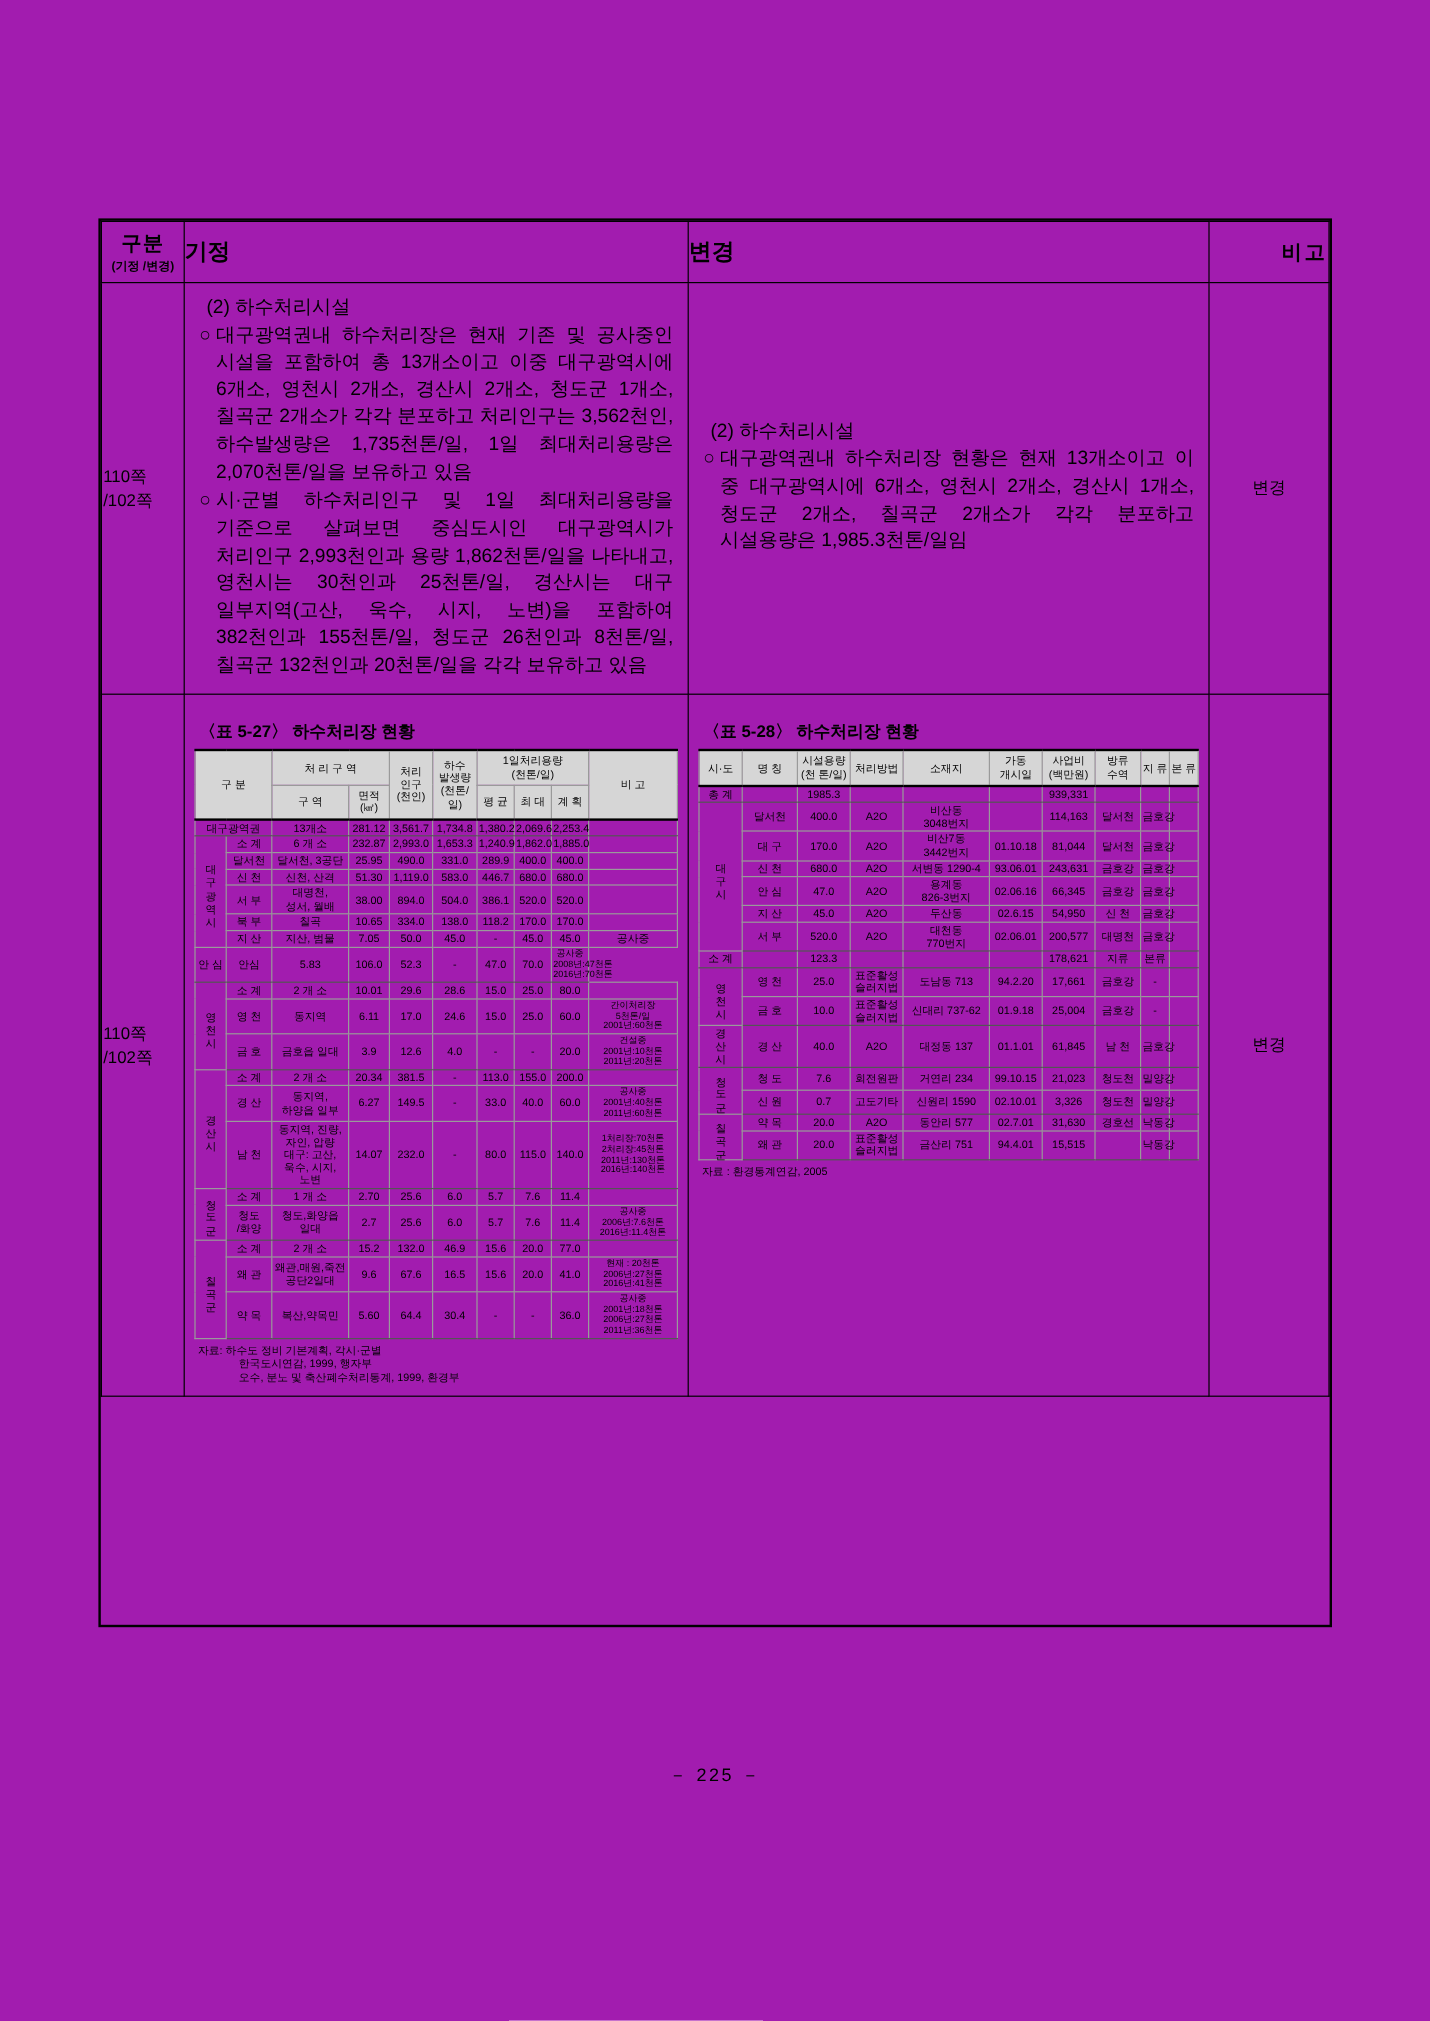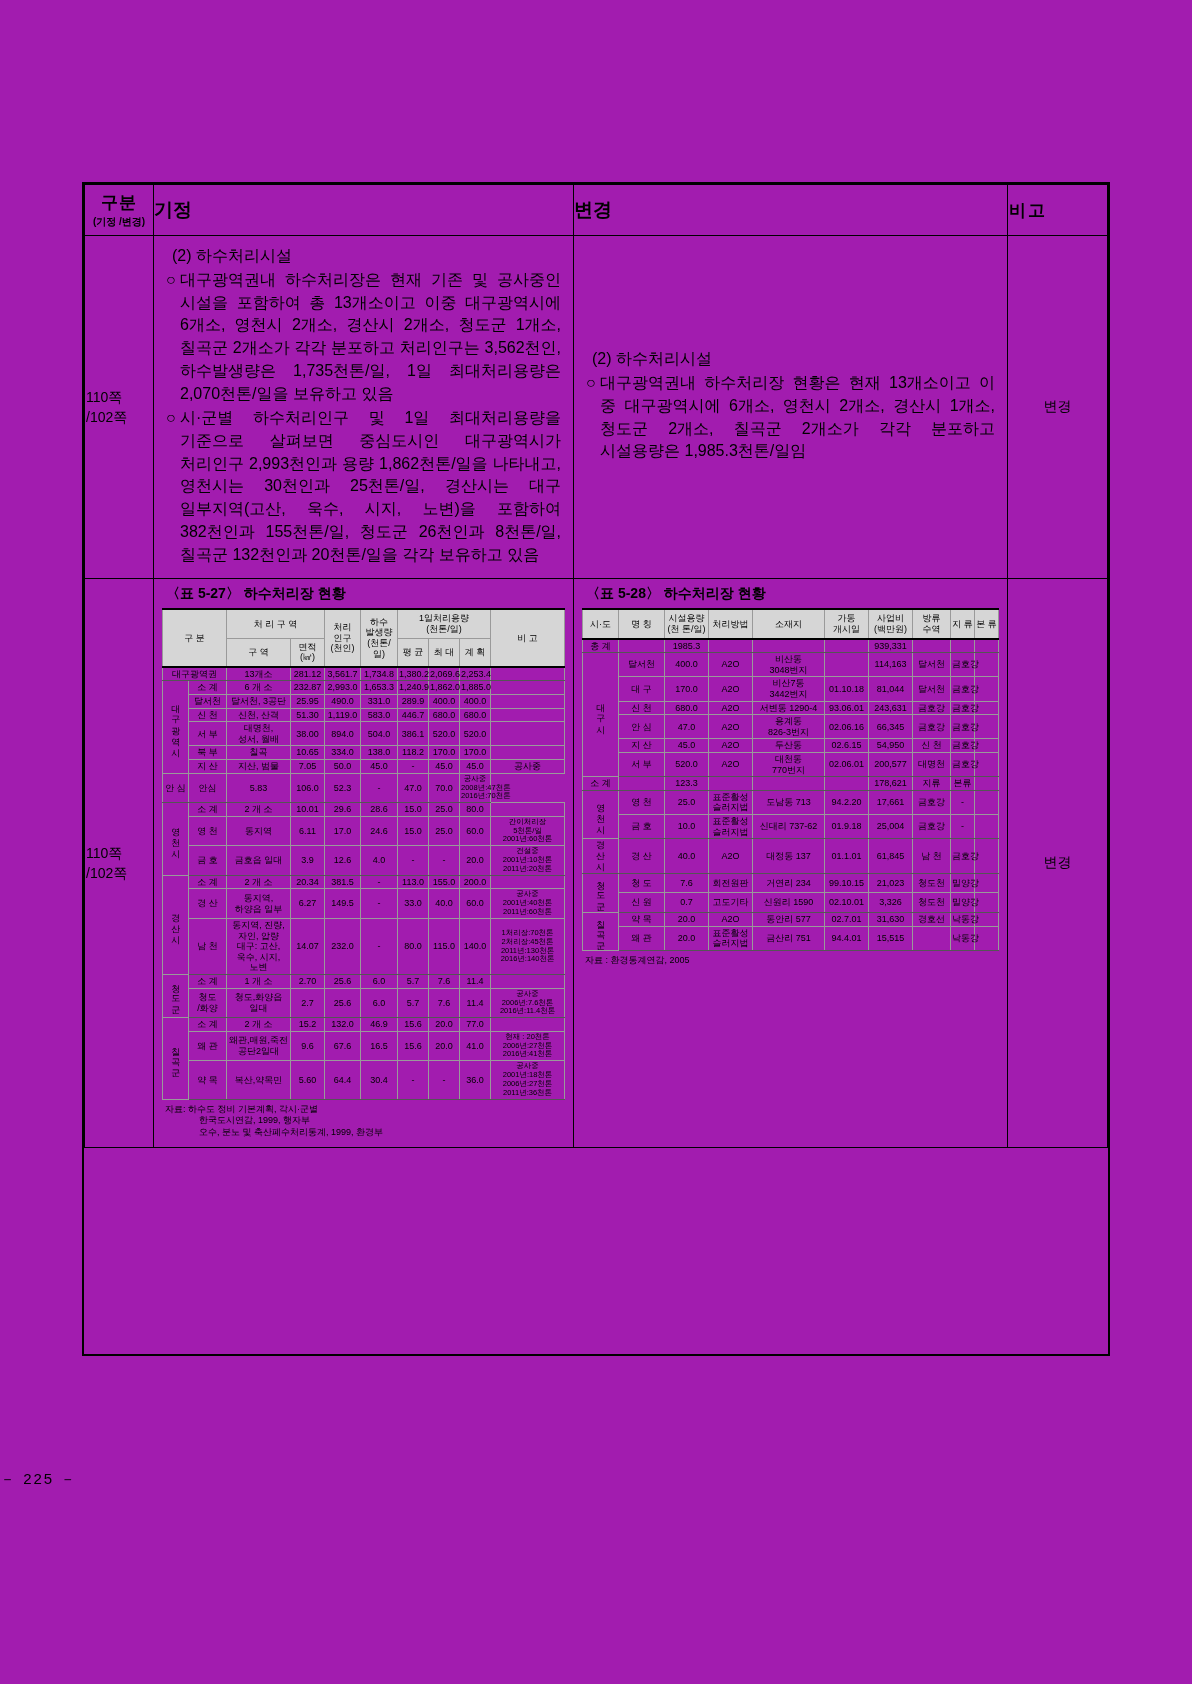--- a/index.html
+++ b/index.html
@@ -21,35 +21,35 @@
     border: 2px solid #000;
   }
   table.grid { border-collapse: collapse; width: 100%; }
   table.grid td, table.grid th { border: 1px solid #000; vertical-align: middle; }
 
   
   .hdr-gubun { width: 74px; text-align: center; padding: 6px 2px; }
   .hdr-gubun .big { font-size: 17px; font-weight: bold; letter-spacing: 1px; }
   .hdr-gubun .small { font-size: 10px; font-weight: bold; margin-top: 1px; }
   .hdr-main { font-size: 19px; font-weight: bold; padding: 10px 0; }
-  .hdr-bigo { width: 66px; text-align: left; font-size: 17px; font-weight: bold; letter-spacing: 2px; }
+  .hdr-bigo { width: 66px; text-align: right; font-size: 17px; font-weight: bold; letter-spacing: 2px; }
 
   
   .pgref { width: 74px; text-align: left; font-size: 14px; line-height: 1.45; }
   .bigocell { width: 66px; text-align: center; font-size: 14px; }
 
   
   .bodycell { padding: 10px 12px 12px 12px; vertical-align: top; }
   .para-title { font-size: 16px; margin: 0 0 2px 6px; }
   .bullet { display: flex; font-size: 16px; line-height: 1.42; margin-top: 2px; }
   .bullet .mark { width: 14px; flex: 0 0 14px; }
   .bullet .txt { flex: 1; text-align: justify; text-justify: inter-character; word-break: keep-all; }
 
   
-  .cap { font-size: 14px; font-weight: bold; margin: 0 0 5px 4px; }
+  .cap { font-size: 14px; font-weight: bold; margin: 16px 0 5px 4px; }
 
   
   table.dt { border-collapse: collapse; font-size: 9px; width: 100%; table-layout: fixed; }
   table.dt td, table.dt th {
     border: 1px solid #9a9a9a;
     text-align: center;
     padding: 1px 1px;
     line-height: 1.18;
     word-break: keep-all;
   }
@@ -64,21 +64,21 @@
   .vlabel { writing-mode: vertical-rl; text-orientation: upright; letter-spacing: 2px; white-space: nowrap; }
   .num { font-size: 9px; }
   .tiny { font-size: 7.5px; line-height: 1.12; }
   .srcnote { font-size: 9px; line-height: 1.3; margin-top: 4px; margin-left: 3px; }
   .srcnote .ind { padding-left: 34px; display: block; }
 
   .tblwrap { padding: 6px 8px 8px 8px; }
 
   .footer {
     position: absolute; left: 0; right: 0; top: 1470px;
-    text-align: left; font-size: 15px; letter-spacing: 2px;
+    text-align: center; font-size: 15px; letter-spacing: 2px;
   }
 </style>
 </head>
 <body>
 
 <div class="page">
 
   <div class="sheet">
     <table class="grid">
       <colgroup>

